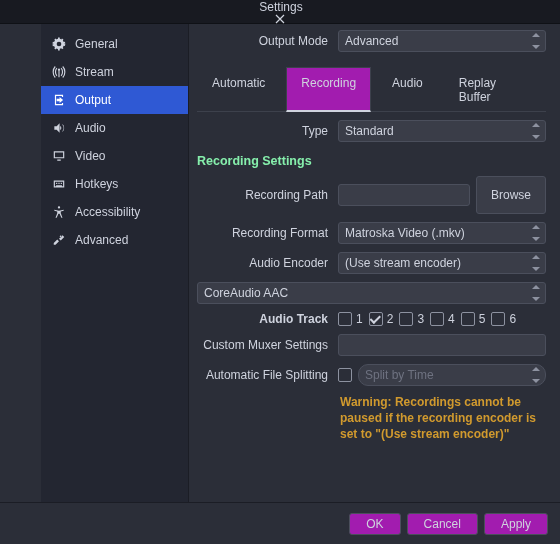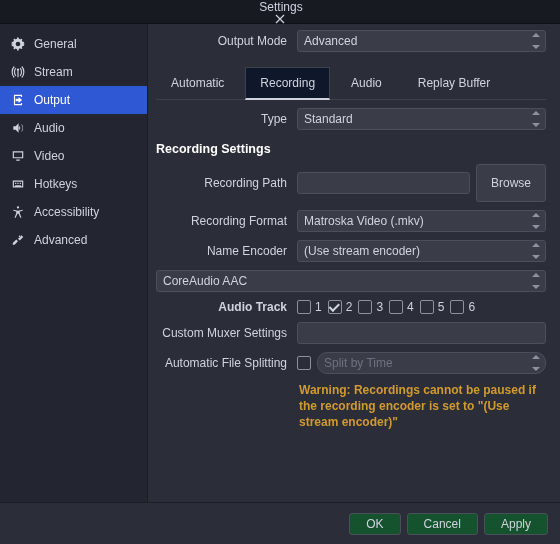--- a/index.html
+++ b/index.html
@@ -25,20 +25,21 @@
   .titlebar .close {
     width: 28px; height: 22px;
     display: flex; align-items: center; justify-content: center;
     color: #cfd3de;
   }
   .titlebar .close svg { width: 10px; height: 10px; }
   .body {
     display: flex;
     height: 478px;
     background: #2b2e38;
+    margin-left: 41px;
   }
   .sidebar {
     width: 148px;
     background: #232631;
     padding: 6px 0;
     border-right: 1px solid #1b1d25;
   }
   .side-item {
     display: flex;
     align-items: center;
@@ -119,26 +120,26 @@
     padding: 8px 14px;
     color: #cfd3de;
     font-size: 12px;
     border: 1px solid transparent;
     border-bottom: none;
     position: relative;
     top: 1px;
   }
   .tab.active {
     border-color: #3d414c;
-    background: #0f172a;
+    background: #a21caf;
     border-bottom: 2px solid #cfd3de;
   }
   .section-title {
     font-weight: 600;
-    color: #ffffff;
+    color: #86efac;
     margin-top: 4px;
     font-size: 12.5px;
   }
   .checkbox {
     width: 14px; height: 14px;
     border: 1px solid #8d92a0;
     border-radius: 2px;
     background: transparent;
     display: inline-flex;
     align-items: center;
@@ -177,21 +178,21 @@
     background: #2b2e38;
     display: flex;
     justify-content: flex-end;
     align-items: center;
     gap: 6px;
     padding: 0 12px;
   }
   .footer .btn {
     height: 22px;
     padding: 0 16px;
-    background: #14532d;
+    background: #a21caf;
     border: 1px solid #4b4f5c;
     border-radius: 3px;
     color: #cfd3de;
     font-size: 12px;
     display:flex;align-items:center;
   }
 </style>
 </head>
 <body>
 
@@ -308,21 +309,21 @@
 
     <div class="row">
       <span class="lbl">Recording Format</span>
       <div class="select">
         <span>Matroska Video (.mkv)</span>
         <span class="spin"></span>
       </div>
     </div>
 
     <div class="row">
-      <span class="lbl">Name Encoder</span>
+      <span class="lbl">Audio Encoder</span>
       <div class="select">
         <span>(Use stream encoder)</span>
         <span class="spin"></span>
       </div>
     </div>
 
     <div class="row">
       <div class="select">
         <span>CoreAudio AAC</span>
         <span class="spin"></span>

